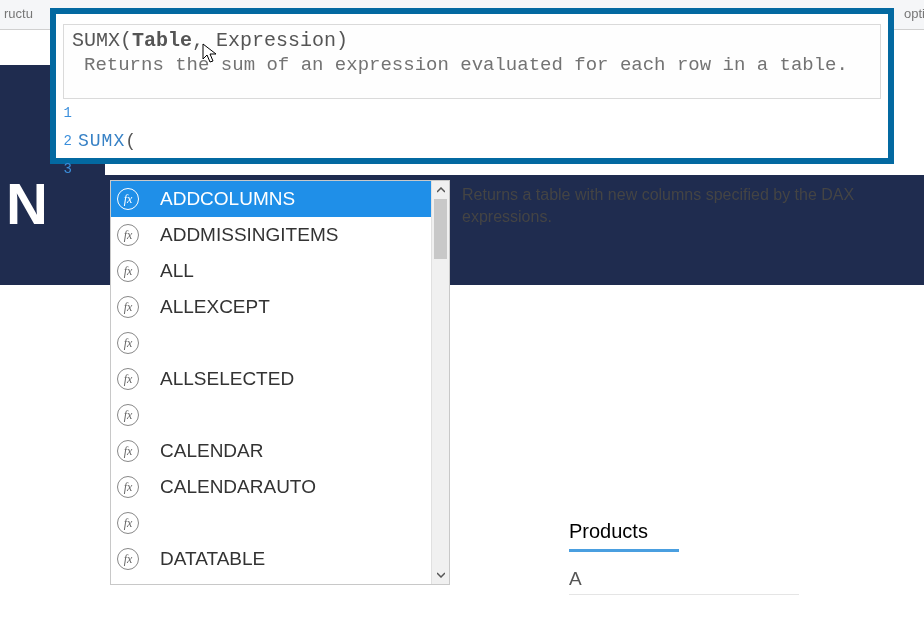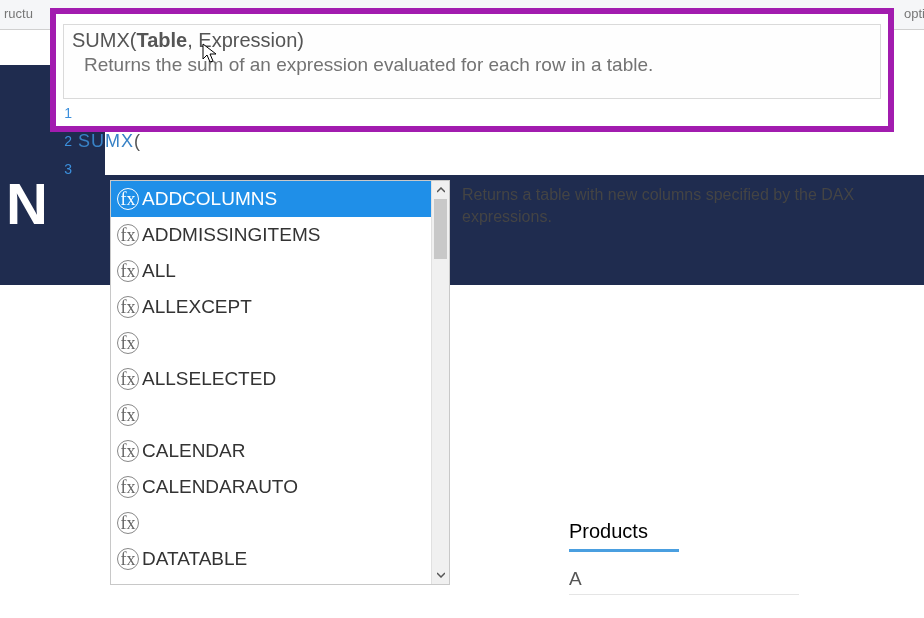--- a/index.html
+++ b/index.html
@@ -47,24 +47,25 @@
       width: 22px;
       color: #777;
       font-size: 13px;
       padding: 6px 2px;
       overflow: hidden;
     }
     .blue-box {
       position: absolute;
       left: 50px; right: 30px;
       top: 8px;
-      height: 124px;
-      border: 6px solid #a21caf;
+      height: 156px;
+      border: 6px solid #0369a1;
       background: #fff;
       z-index: 10;
+      font-family: Liberation Mono, monospace;
     }
     .tooltip-pane {
       position: absolute;
       left: 7px; right: 7px;
       top: 10px;
       height: 75px;
       border: 1px solid #dadada;
       background: #fefefe;
       padding: 4px 8px;
       font-size: 20px;
@@ -140,24 +141,25 @@
       color: #fff;
     }
     .ac-item.selected .fx-icon { border-color: #fff; color: #fff; }
     .fx-icon {
       width: 22px; height: 22px;
       border: 1.4px solid #888;
       border-radius: 50%;
       display: flex;
       align-items: center;
       justify-content: center;
+      font-style: italic;
       font-family: Georgia, serif;
-      font-size: 18px;
+      font-size: 12px;
       color: #666;
-      margin-right: 3px;
+      margin-right: 21px;
       flex-shrink: 0;
     }
     .ac-scrollbar {
       width: 18px;
       background: #f0f0f0;
       display: flex;
       flex-direction: column;
       border-left: 1px solid #e0e0e0;
     }
     .sb-btn {

